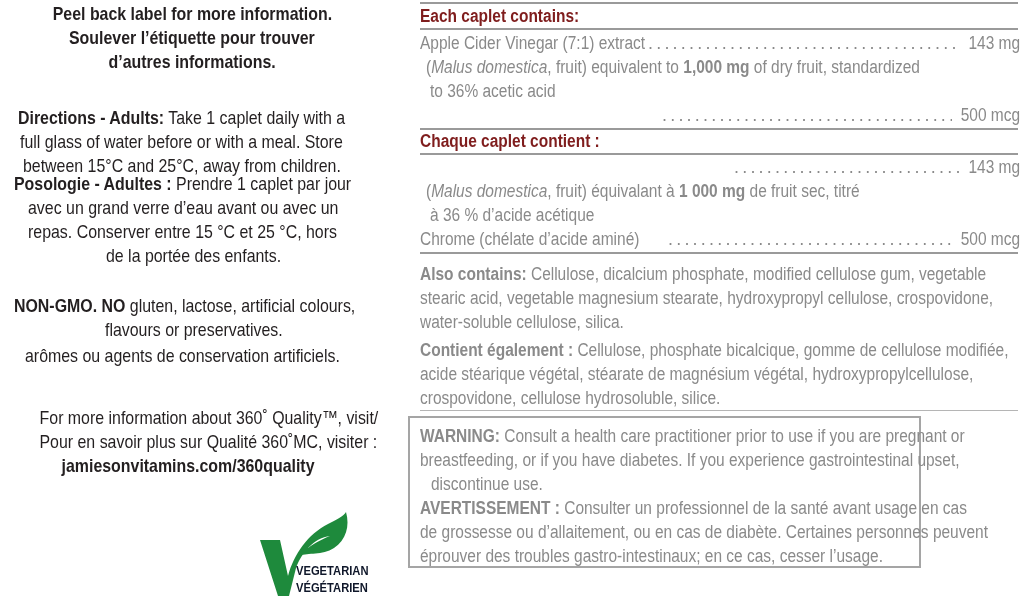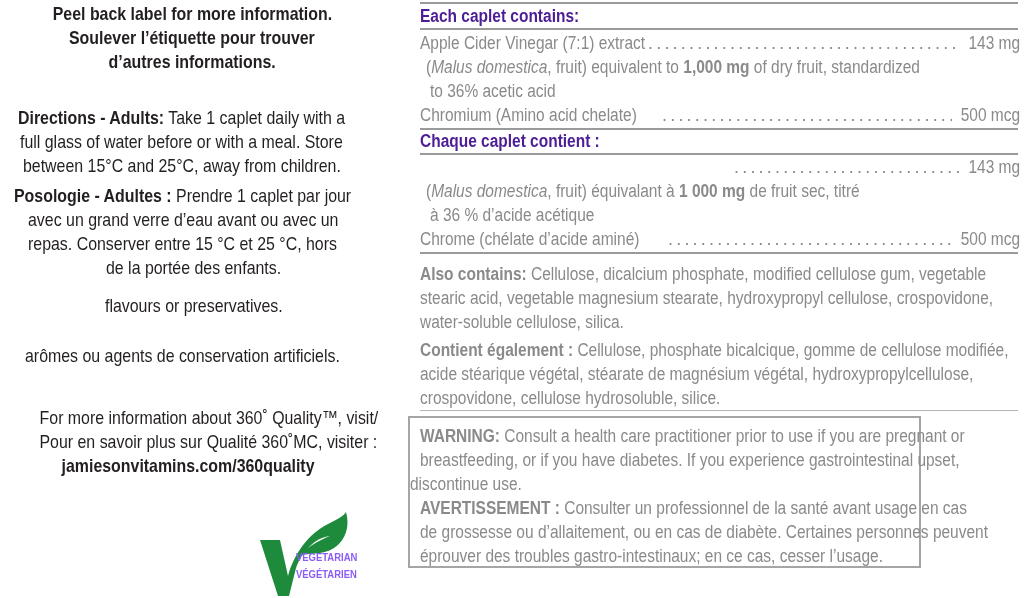--- a/index.html
+++ b/index.html
@@ -13,21 +13,21 @@
   .center { text-align: center; }
   .center .cond { transform-origin: center top; }
   .b { font-weight: bold; }
   .hdr { position: absolute; top: 2px; left: 0; width: 372px; }
   .hdr .line { font-weight: bold; font-size: 18.5px; }
   .blk { position: absolute; left: 2px; width: 400px; text-align: center; }
 
   .right { position: absolute; left: 408px; top: 0; width: 610px; color: #8a8a8a; }
   .rule { position: absolute; left: 12px; right: 0; height: 2px; background: #9a9a9a; }
   .rline { position: absolute; left: 12px; font-size: 18px; line-height: 24px; height: 24px; white-space: nowrap; }
-  .rhead { font-weight: bold; color: #4c1d95; }
+  .rhead { font-weight: bold; color: #7f1d1d; }
   .dots-row { position: absolute; left: 12px; width: 600px; height: 24px; font-size: 18px; line-height: 24px; }
   .dots-row .name { position: absolute; left: 0; top: 0; white-space: nowrap; }
   .dots-row .dots { position: absolute; top: 0; white-space: nowrap; overflow: hidden; letter-spacing: 3.2px; }
   .dots-row .amt { position: absolute; right: 0; top: 0; white-space: nowrap; }
   .warnbox {
     position: absolute; left: 0; top: 416px; width: 513px; height: 152px;
     border: 2px solid #a5a5a5; box-sizing: border-box;
   }
   .logo { position: absolute; left: 258px; top: 512px; width: 120px; height: 86px; }
 </style>
@@ -40,67 +40,67 @@
     <div class="line"><span class="cond">Soulever l’étiquette pour trouver</span></div>
     <div class="line"><span class="cond">d’autres informations.</span></div>
   </div>
 
   <div class="blk" style="top:106px;">
     <div class="line"><span class="cond"><span class="b">Directions - Adults:</span><span> Take 1 caplet daily with a</span></span></div>
     <div class="line"><span class="cond">full glass of water before or with a meal. Store</span></div>
     <div class="line"><span class="cond">between 15°C and 25°C, away from children.</span></div>
   </div>
 
-  <div class="blk" style="top:184px;">
+  <div class="blk" style="top:172px;">
     <div class="line"><span class="cond"><span class="b">Posologie - Adultes :</span><span> Prendre 1 caplet par jour</span></span></div>
     <div class="line"><span class="cond">avec un grand verre d’eau avant ou avec un</span></div>
     <div class="line"><span class="cond">repas. Conserver entre 15 °C et 25 °C, hors</span></div>
     <div class="line"><span class="cond">de la portée des enfants.</span></div>
   </div>
 
   <div class="blk" style="top:294px;">
+    <div class="line"><span class="cond"><span class="b">NON-GMO. NO</span><span> gluten, lactose, artificial colours,</span></span></div>
     <div class="line"><span class="cond">flavours or preservatives.</span></div>
   </div>
 
   <div class="blk" style="top:344px;">
     <div class="line"><span class="cond">arômes ou agents de conservation artificiels.</span></div>
   </div>
 
   <div class="blk center" style="top:406px; left:0; width:364px;">
     <div class="line"><span class="cond">For more information about 360˚ Quality™, visit/</span></div>
     <div class="line"><span class="cond">Pour en savoir plus sur Qualité 360˚MC, visiter :</span></div>
     <div class="line"><span class="cond b">jamiesonvitamins.com/360quality</span></div>
   </div>
 
   <div class="logo">
     <svg width="120" height="86" viewBox="0 0 120 86">
       <path d="M2 28 L22 28 L30 64 C36 42 50 22 70 12 C78 8 86 4 88 0 C92 14 88 28 76 36 C64 44 50 40 42 44 C50 34 62 28 72 24 C56 26 44 40 38 56 L31 84 L20 84 Z" fill="#1e8a3c"></path>
     </svg>
-    <div style="position:absolute; left:38px; top:37px; font-weight:bold; font-size:11px; line-height:17px; color:#8b5cf6; white-space:nowrap;">
+    <div style="position:absolute; left:38px; top:50px; font-weight:bold; font-size:13px; line-height:17px; color:#0f172a; white-space:nowrap;">
       <div><span class="cond">VEGETARIAN</span></div>
       <div><span class="cond">VÉGÉTARIEN</span></div>
     </div>
   </div>
 </div>
 
 <div class="right">
 
   <div class="rule" style="top:2px;"></div>
   <div class="rline rhead" style="top:4px;"><span class="cond">Each caplet contains:</span></div>
   <div class="rule" style="top:28px;"></div>
 
   <div class="dots-row" style="top:31px;">
     <span class="name"><span class="cond">Apple Cider Vinegar (7:1) extract</span></span>
     <span class="dots" style="left:228px; width:312px;">................................................................................</span>
     <span class="amt"><span class="cond" style="transform-origin:right top;">143 mg</span></span>
   </div>
   <div class="rline" style="top:55px; left:18px;"><span class="cond"><span>(</span><i>Malus domestica</i><span>, fruit) equivalent to </span><b>1,000 mg</b><span> of dry fruit, standardized</span></span></div>
   <div class="rline" style="top:79px; left:22px;text-align:right;"><span class="cond">to 36% acetic acid</span></div>
   <div class="dots-row" style="top:103px;">
-    <span class="name"><span class="cond">Chromium (Amino acid chelate)</span></span>
     <span class="dots" style="left:242px; width:290px;">................................................................................</span>
     <span class="amt"><span class="cond" style="transform-origin:right top;">500 mcg</span></span>
   </div>
   <div class="rule" style="top:128px;"></div>
 
   <div class="rline rhead" style="top:129px;"><span class="cond">Chaque caplet contient :</span></div>
   <div class="rule" style="top:153px;"></div>
 
   <div class="dots-row" style="top:155px;">
     <span class="dots" style="left:314px; width:226px;">................................................................................</span>
@@ -120,18 +120,18 @@
   <div class="rline" style="top:310px;"><span class="cond">water-soluble cellulose, silica.</span></div>
 
   <div class="rline" style="top:338px;"><span class="cond"><b>Contient également :</b><span> Cellulose, phosphate bicalcique, gomme de cellulose modifiée,</span></span></div>
   <div class="rline" style="top:362px;"><span class="cond">acide stéarique végétal, stéarate de magnésium végétal, hydroxypropylcellulose,</span></div>
   <div class="rline" style="top:386px;text-decoration:underline;"><span class="cond">crospovidone, cellulose hydrosoluble, silice.</span></div>
   <div class="rule" style="top:410px; height:1px; background:#b5b5b5;"></div>
 
   <div class="warnbox">
     <div class="rline" style="top:6px; left:10px;"><span class="cond"><b>WARNING:</b><span> Consult a health care practitioner prior to use if you are pregnant or</span></span></div>
     <div class="rline" style="top:30px; left:10px;"><span class="cond">breastfeeding, or if you have diabetes. If you experience gastrointestinal upset,</span></div>
-    <div class="rline" style="top:54px; left:0;"><span class="cond">discontinue use.</span></div>
+    <div class="rline" style="top:54px; left:21px;"><span class="cond">discontinue use.</span></div>
     <div class="rline" style="top:78px; left:10px;"><span class="cond"><b>AVERTISSEMENT :</b><span> Consulter un professionnel de la santé avant usage en cas</span></span></div>
     <div class="rline" style="top:102px; left:10px;"><span class="cond">de grossesse ou d’allaitement, ou en cas de diabète. Certaines personnes peuvent</span></div>
     <div class="rline" style="top:126px; left:10px;"><span class="cond">éprouver des troubles gastro-intestinaux; en ce cas, cesser l’usage.</span></div>
   </div>
 </div>
 
 </body></html>

